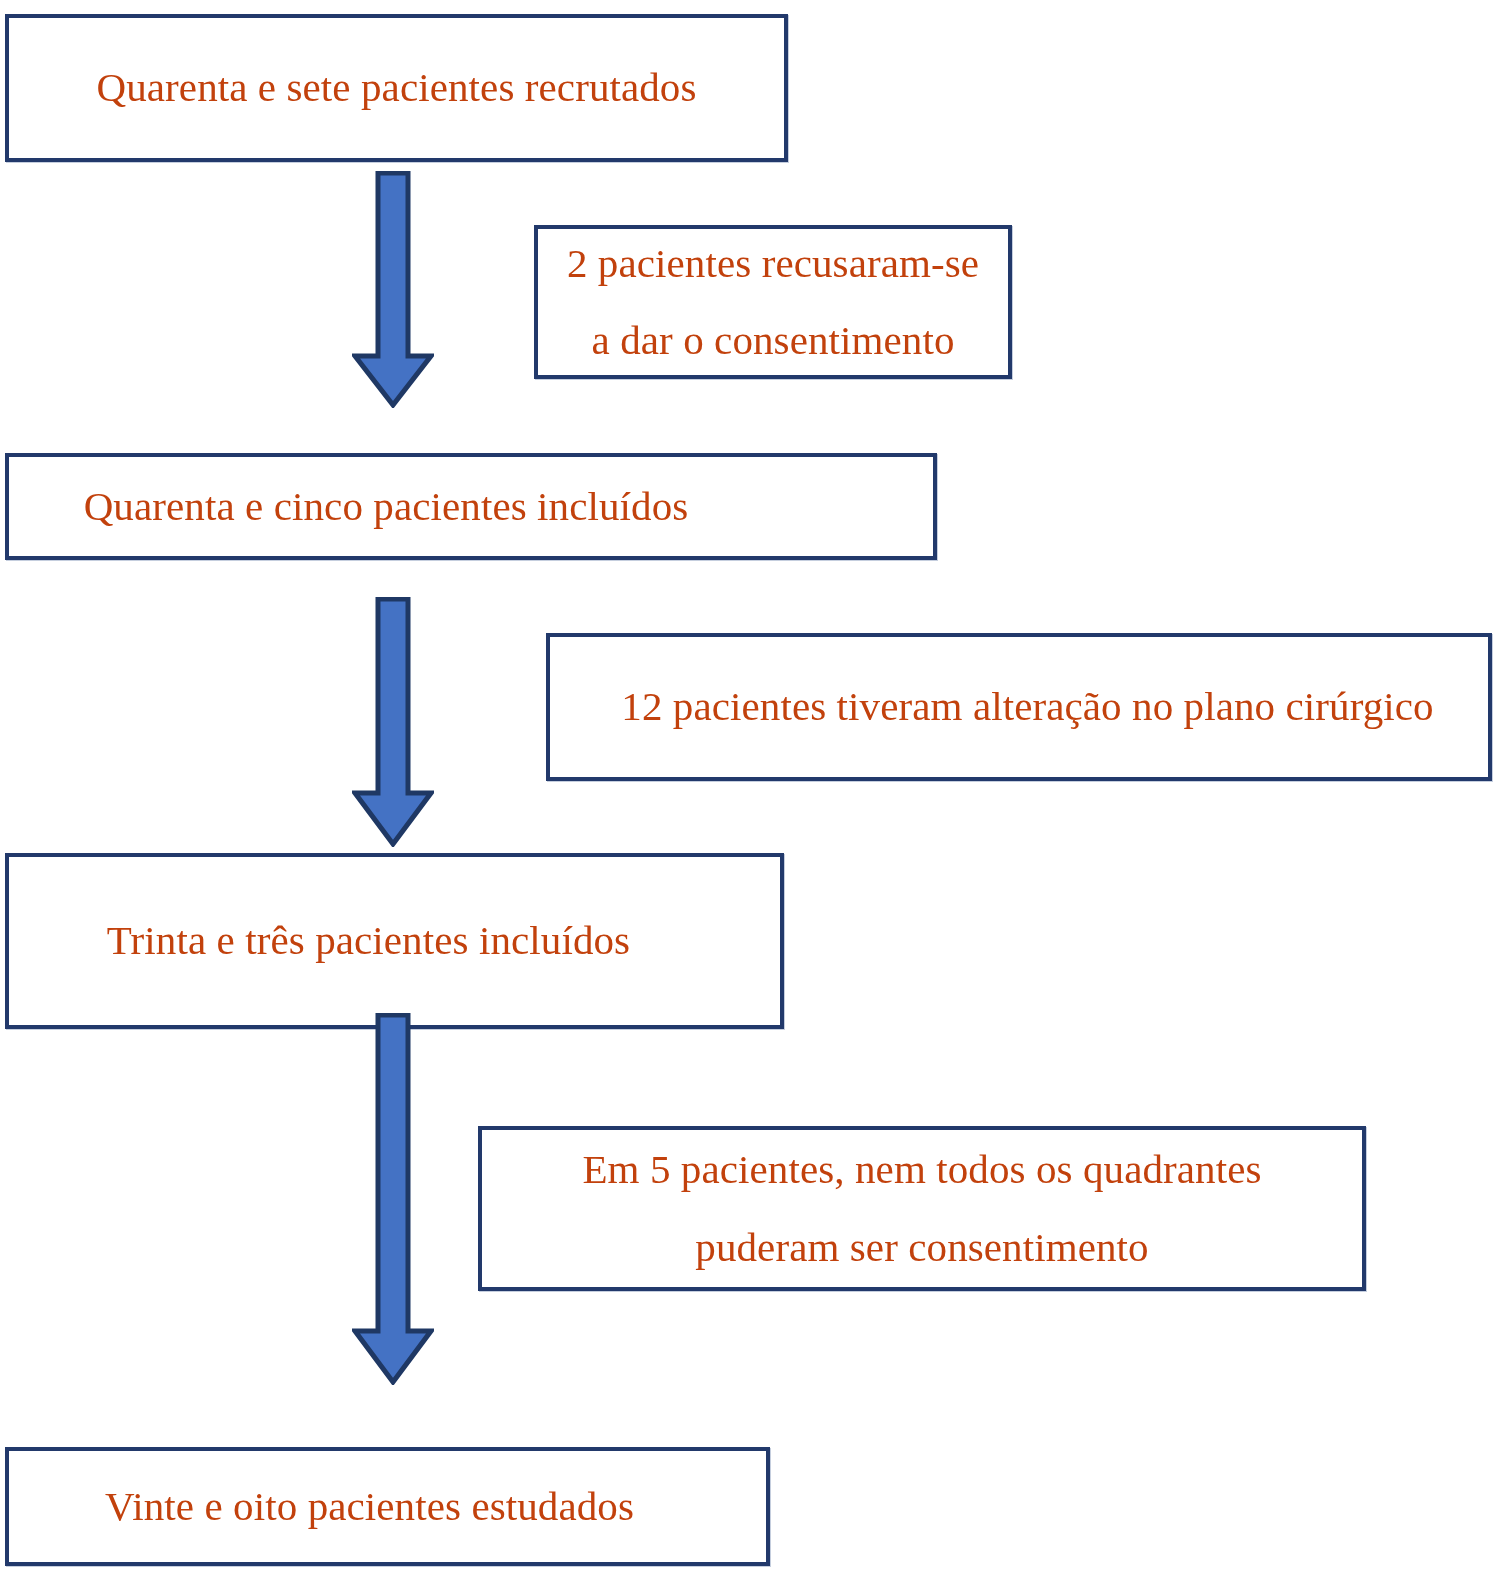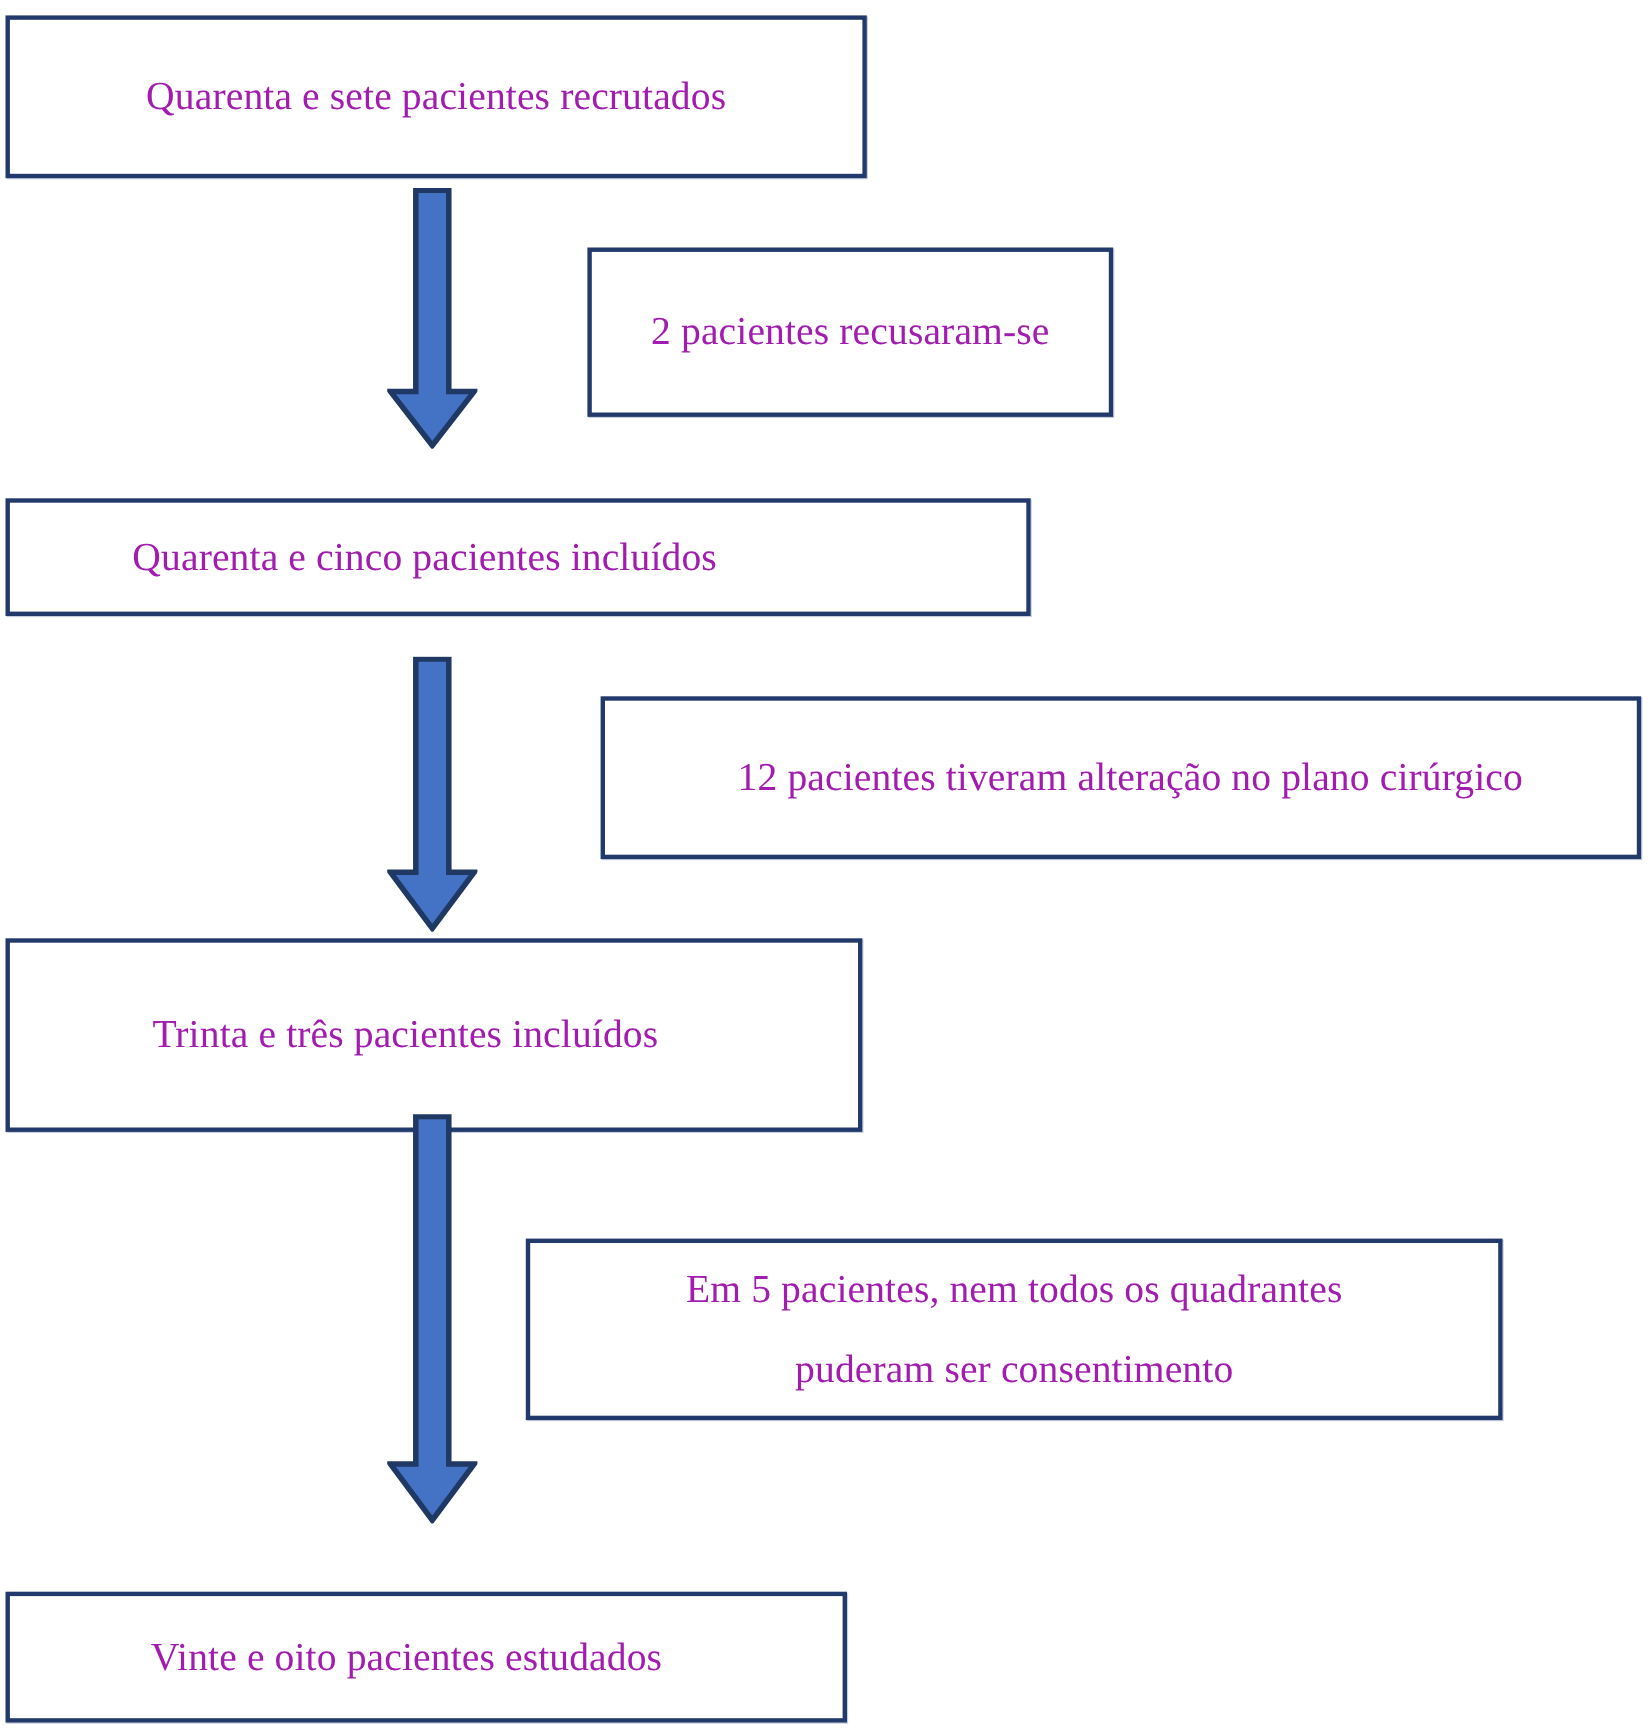--- a/index.html
+++ b/index.html
@@ -21,22 +21,22 @@
     background: #ffffff;
     border: 4px solid #22396b;
     box-shadow: 1px 1px 0 0 rgba(150,165,195,0.55);
     display: flex;
     flex-direction: column;
     align-items: center;
     justify-content: center;
   }
   .flow-box .line {
     display: block;
-    color: #a21caf;
-    font-size: 36px;
+    color: #c2410c;
+    font-size: 41px;
     line-height: 1.05;
     letter-spacing: 0.1px;
     white-space: nowrap;
     text-align: center;
   }
   .flow-box.two-line .line { margin: 17px 0; }
   .arrow {
     position: absolute;
     overflow: visible;
   }
@@ -52,20 +52,21 @@
   </div>
 
   <div class="arrow" style="left:352px; top:171px; width:82px; height:237px;">
     <svg viewBox="0 0 82 237" preserveAspectRatio="none">
       <polygon points="26,2 56,2 56,185 79,185 41,234 3,185 26,185" fill="#4472c4" stroke="#1f3864" stroke-width="5" stroke-linejoin="miter"></polygon>
     </svg>
   </div>
 
   <div class="flow-box two-line" style="left:534px; top:225px; width:478px; height:154px;">
     <span class="line">2 pacientes recusaram-se</span>
+    <span class="line">a dar o consentimento</span>
   </div>
 
   <div class="flow-box" style="left:5px; top:453px; width:932px; height:107px;">
     <span class="line" style="transform:translateX(-85px);">Quarenta e cinco pacientes incluídos</span>
   </div>
 
   <div class="arrow" style="left:352px; top:597px; width:82px; height:250px;">
     <svg viewBox="0 0 82 250" preserveAspectRatio="none">
       <polygon points="26,2 56,2 56,196 79,196 41,247 3,196 26,196" fill="#4472c4" stroke="#1f3864" stroke-width="5" stroke-linejoin="miter"></polygon>
     </svg>

